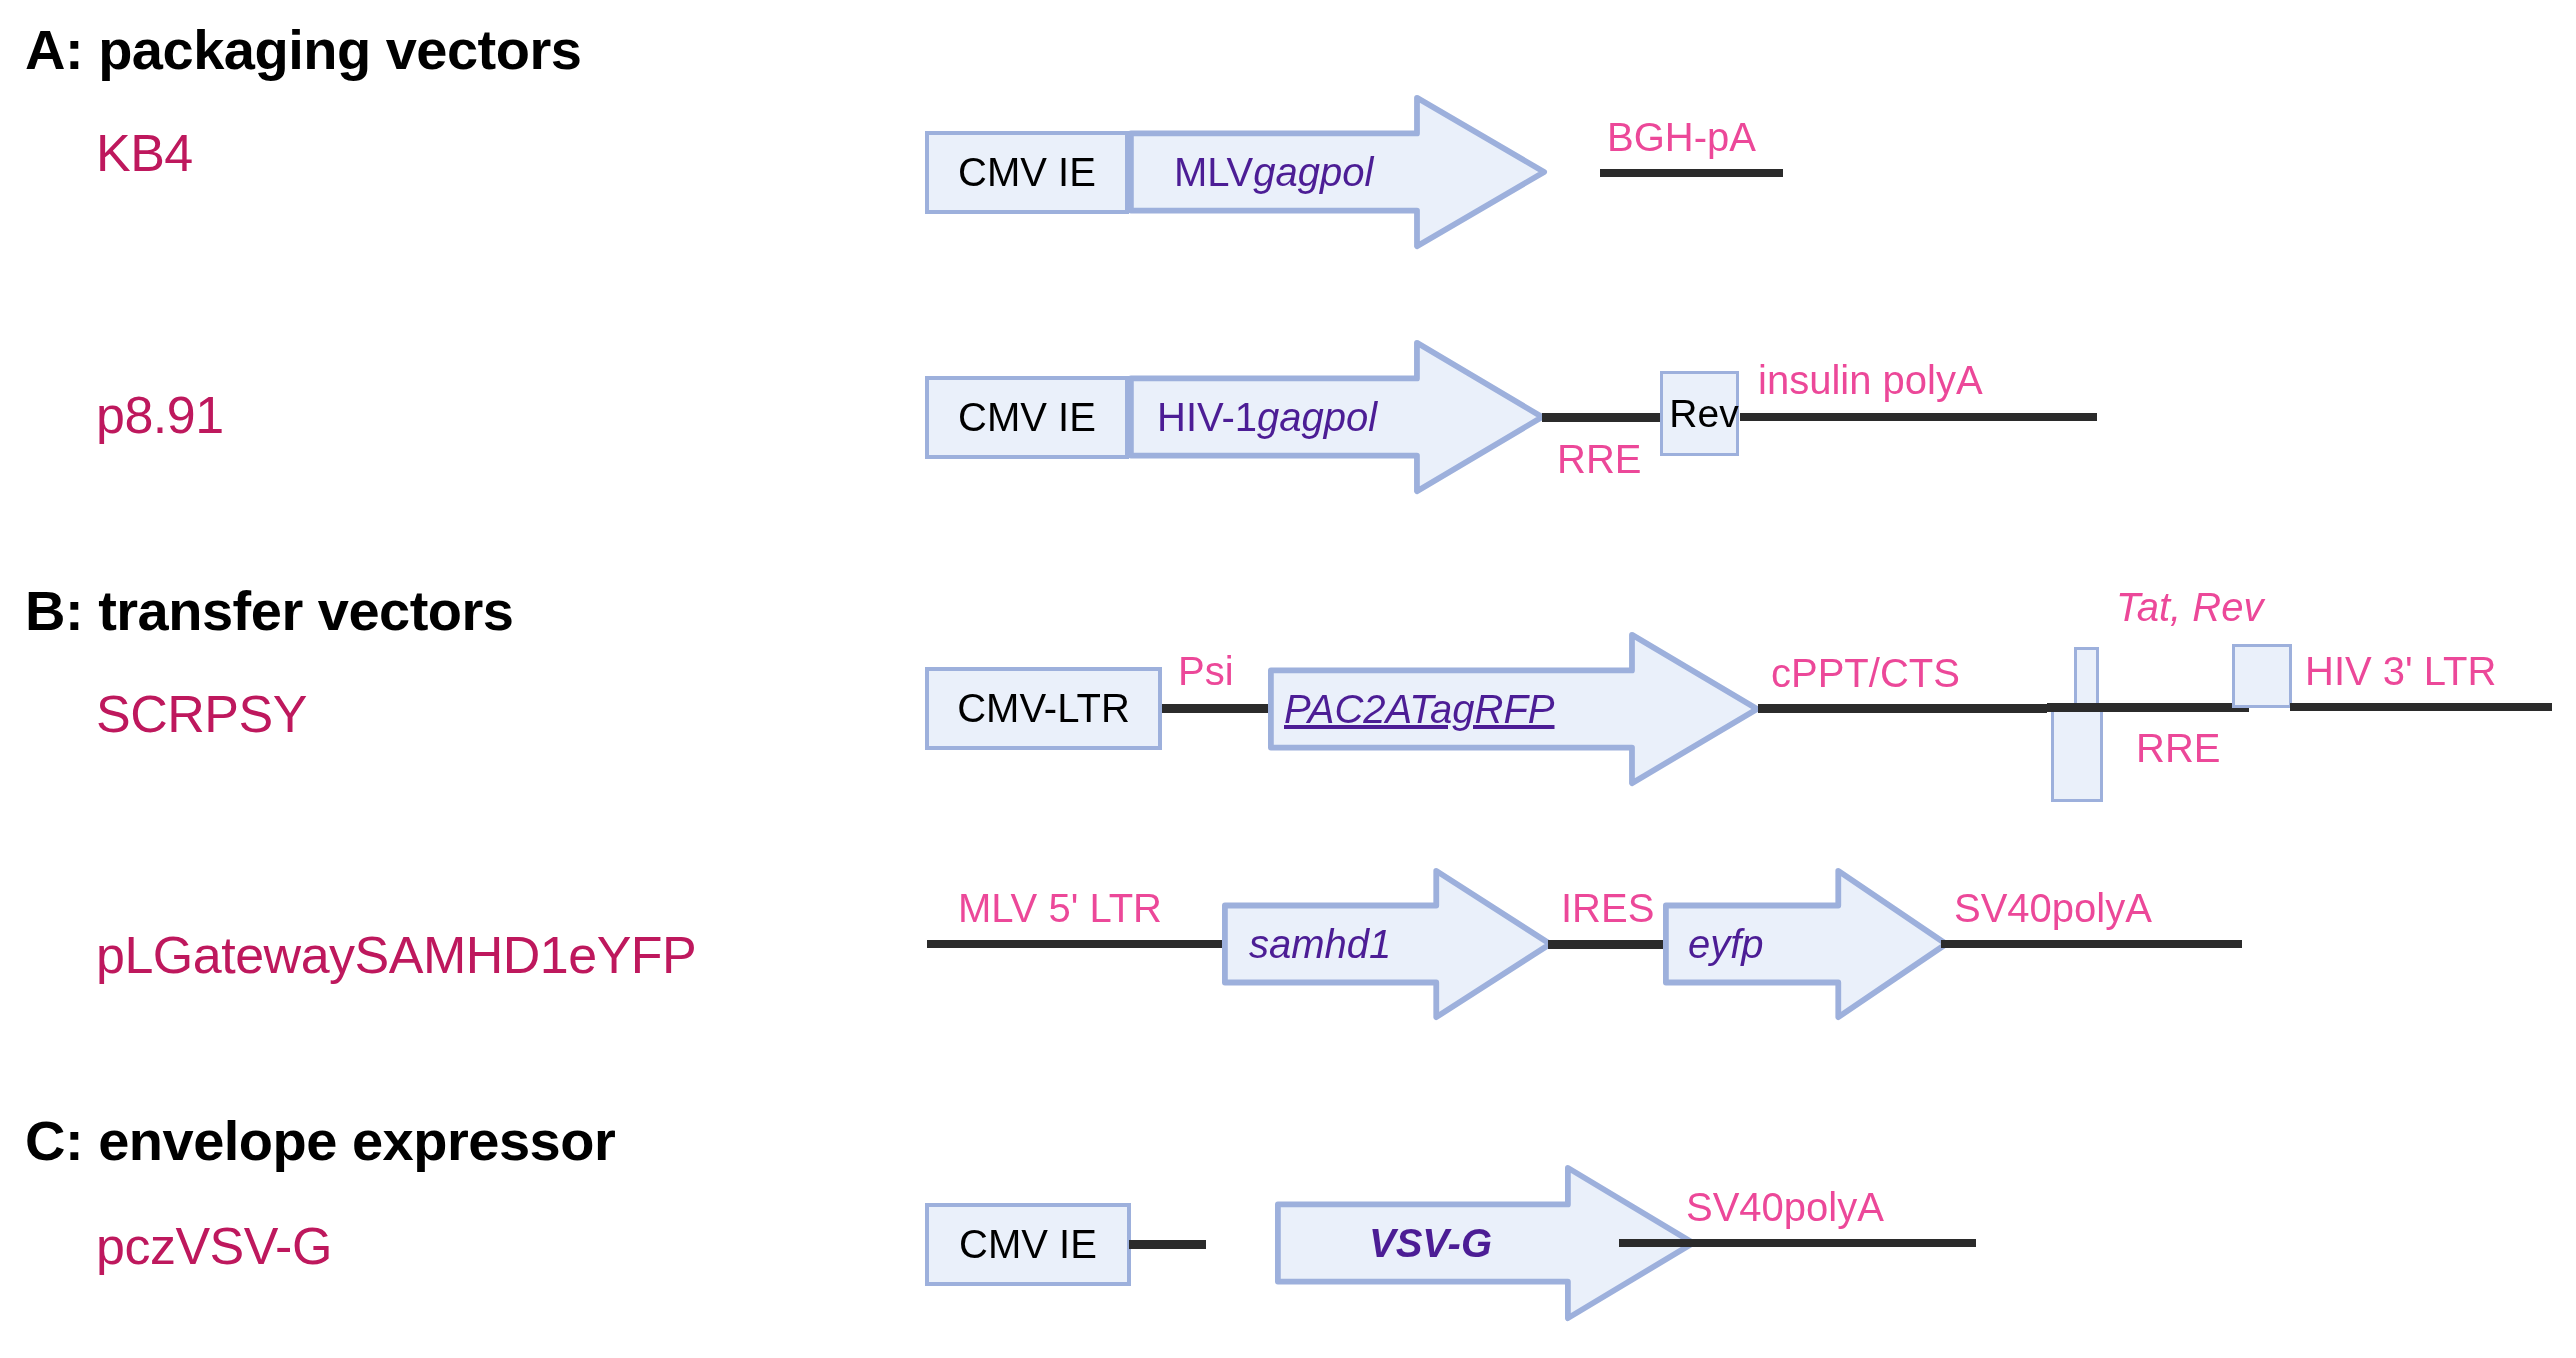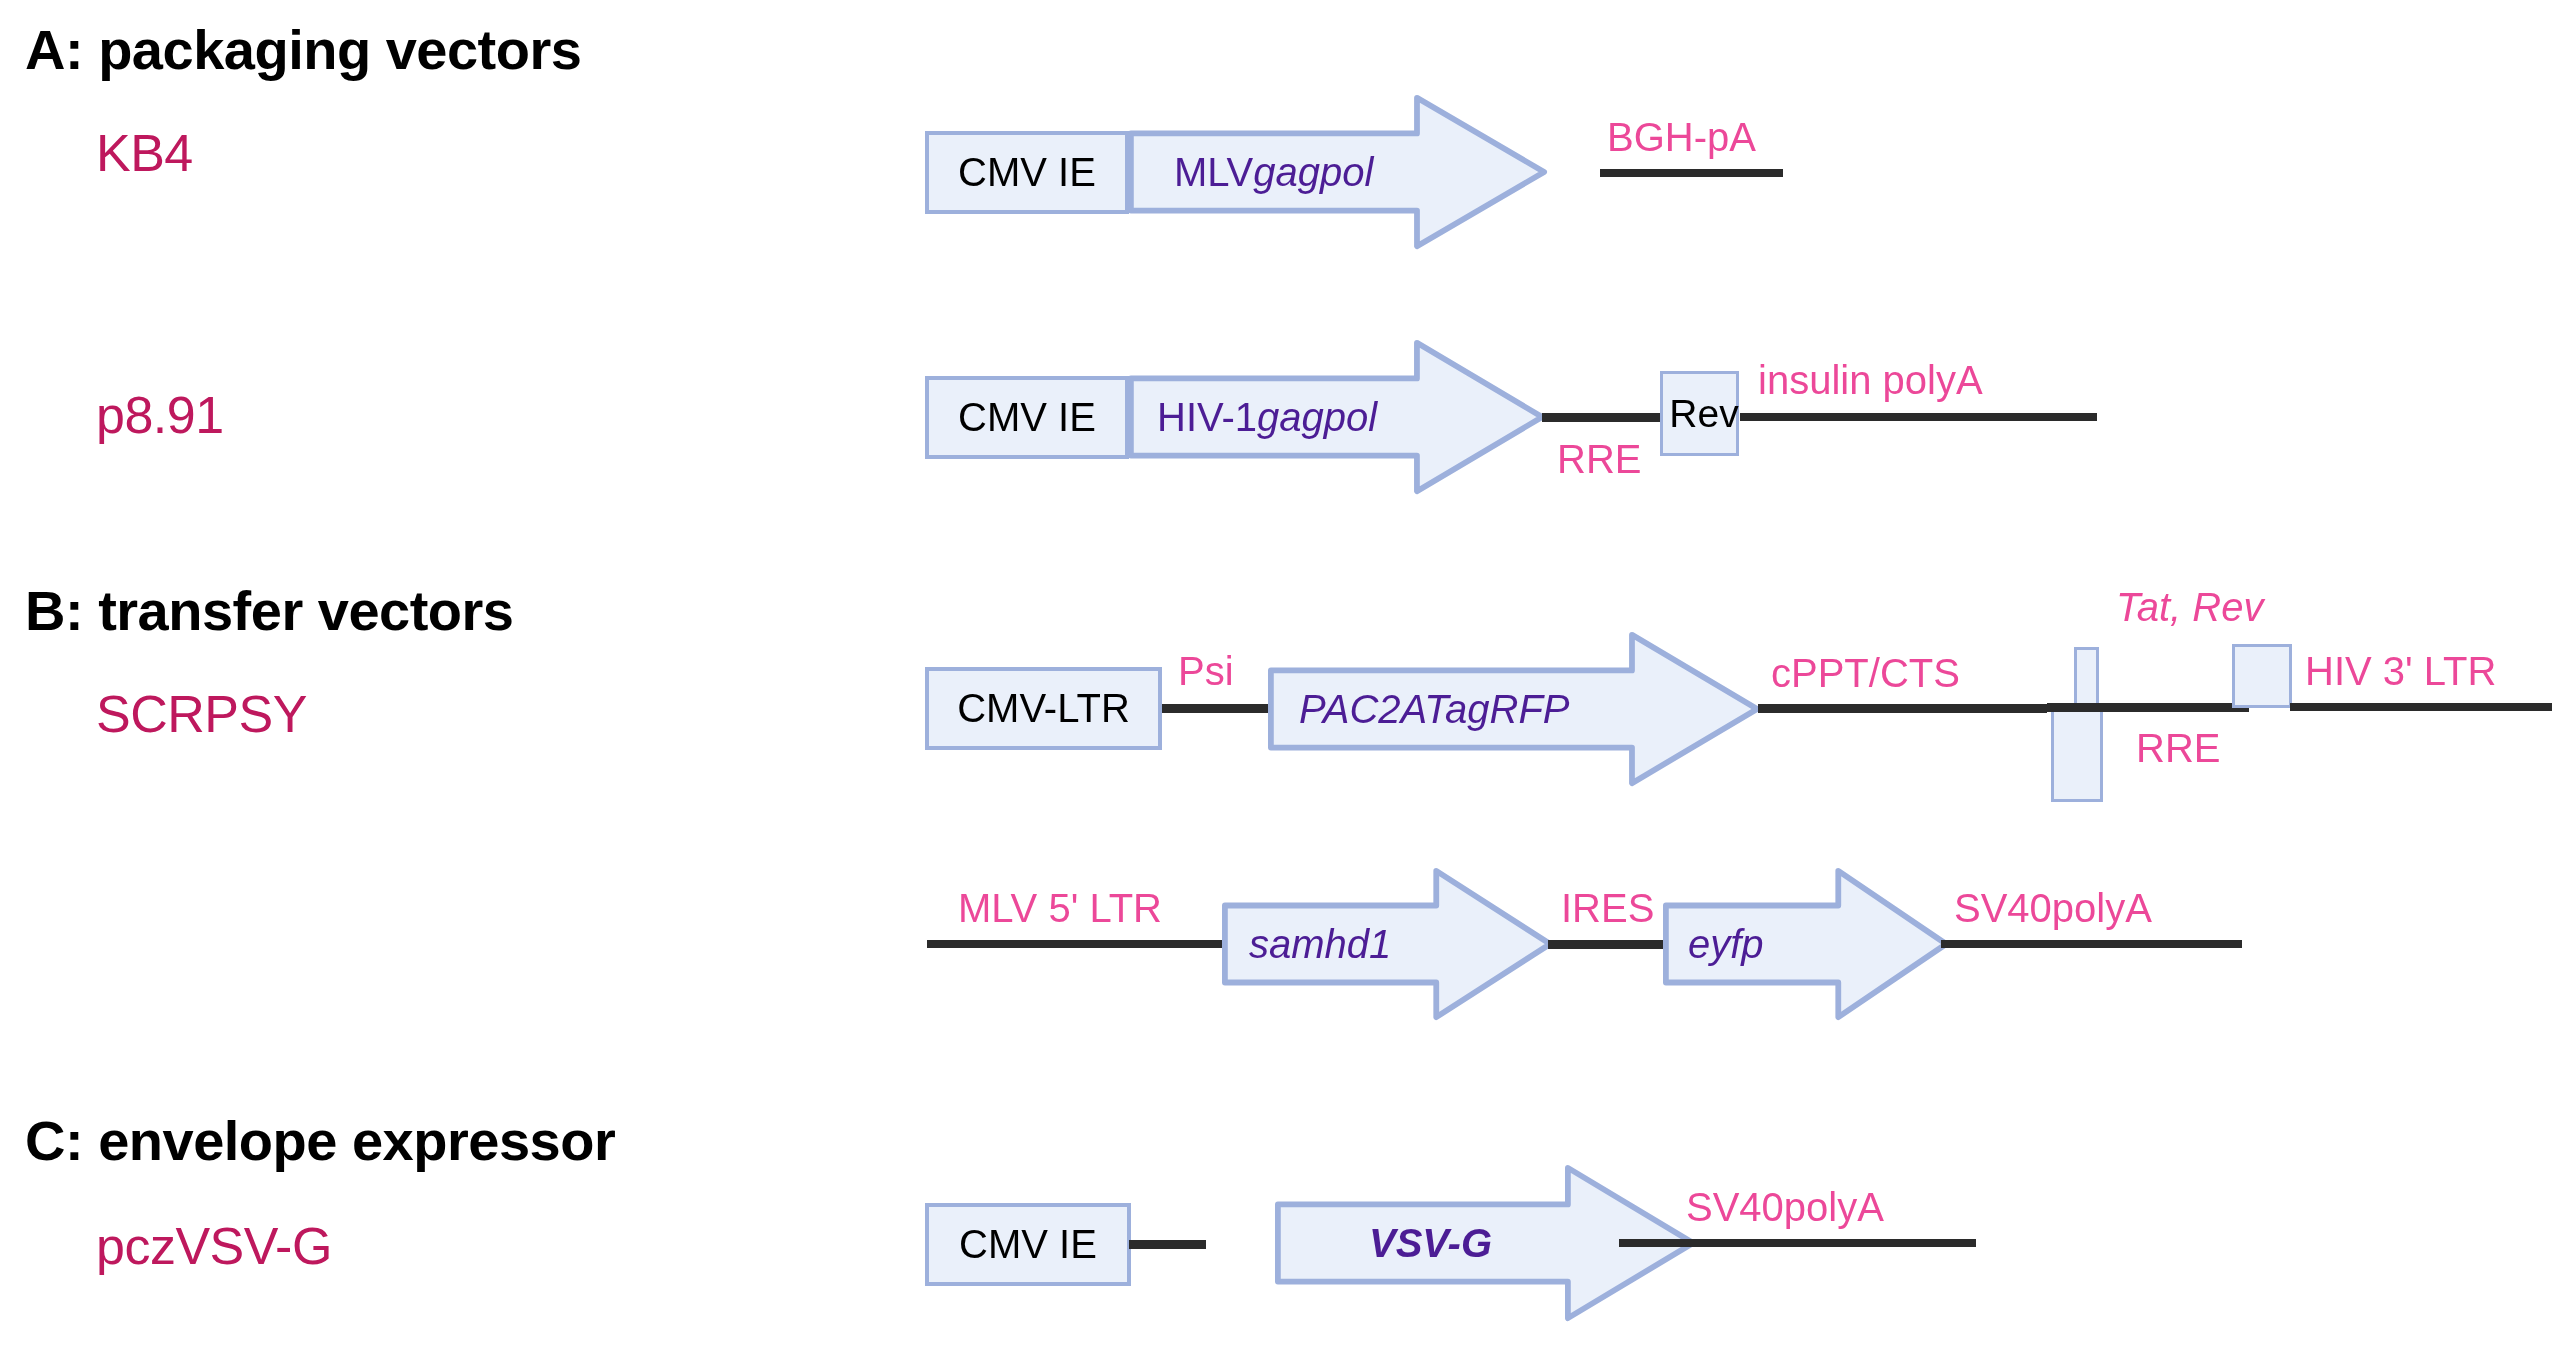--- a/index.html
+++ b/index.html
@@ -167,21 +167,21 @@
       <span>CMV-LTR</span>
     </div>
 
     <div class="conn" style="left:1162px; top:704px; width:108px;"></div>
     <div class="anno" style="left:1178px; top:638px;">Psi</div>
 
     <div class="arrow" style="left:1268px; top:631px; width:493px; height:156px;">
       <svg viewBox="0 0 512 162" preserveAspectRatio="none">
         <polygon points="3,41 378,41 378,4 508,81 378,158 378,121 3,121" fill="#EAF0FA" stroke="#9DB0DC" stroke-width="6" stroke-linejoin="round"></polygon>
       </svg>
-      <div class="arrow-label" style="padding-left:31px;">
+      <div class="arrow-label" style="padding-left:16px;text-decoration:underline;">
         <span class="ital">PAC2ATagRFP</span>
       </div>
     </div>
 
     <div class="conn" style="left:1758px; top:704px; width:289px;"></div>
     <div class="anno" style="left:1771px; top:640px;">cPPT/CTS</div>
 
     <div class="anno ital" style="left:2116px; top:574px;">Tat, Rev</div>
 
     <div class="box tight plain" style="left:2074px; top:647px; width:25px; height:64px;"></div>
@@ -190,20 +190,21 @@
 
     <div class="conn" style="left:2047px; top:703px; width:202px;"></div>
     <div class="anno" style="left:2136px; top:715px;">RRE</div>
 
     <div class="box tight plain" style="left:2232px; top:644px; width:60px; height:64px;"></div>
 
     <div class="line" style="left:2290px; top:703px; width:262px;"></div>
     <div class="anno" style="left:2305px; top:638px;">HIV 3' LTR</div>
   </div>
 
+  <div class="vector-name" style="left:96px; top:925px;">pLGatewaySAMHD1eYFP</div>
 
   <div class="construct">
 
     <div class="line" style="left:927px; top:940px; width:303px;"></div>
     <div class="anno" style="left:958px; top:875px;">MLV 5' LTR</div>
 
     <div class="arrow" style="left:1222px; top:867px; width:332px; height:154px;">
       <svg viewBox="0 0 344 160" preserveAspectRatio="none">
         <polygon points="3,40 222,40 222,4 340,80 222,156 222,120 3,120" fill="#EAF0FA" stroke="#9DB0DC" stroke-width="6" stroke-linejoin="round"></polygon>
       </svg>

